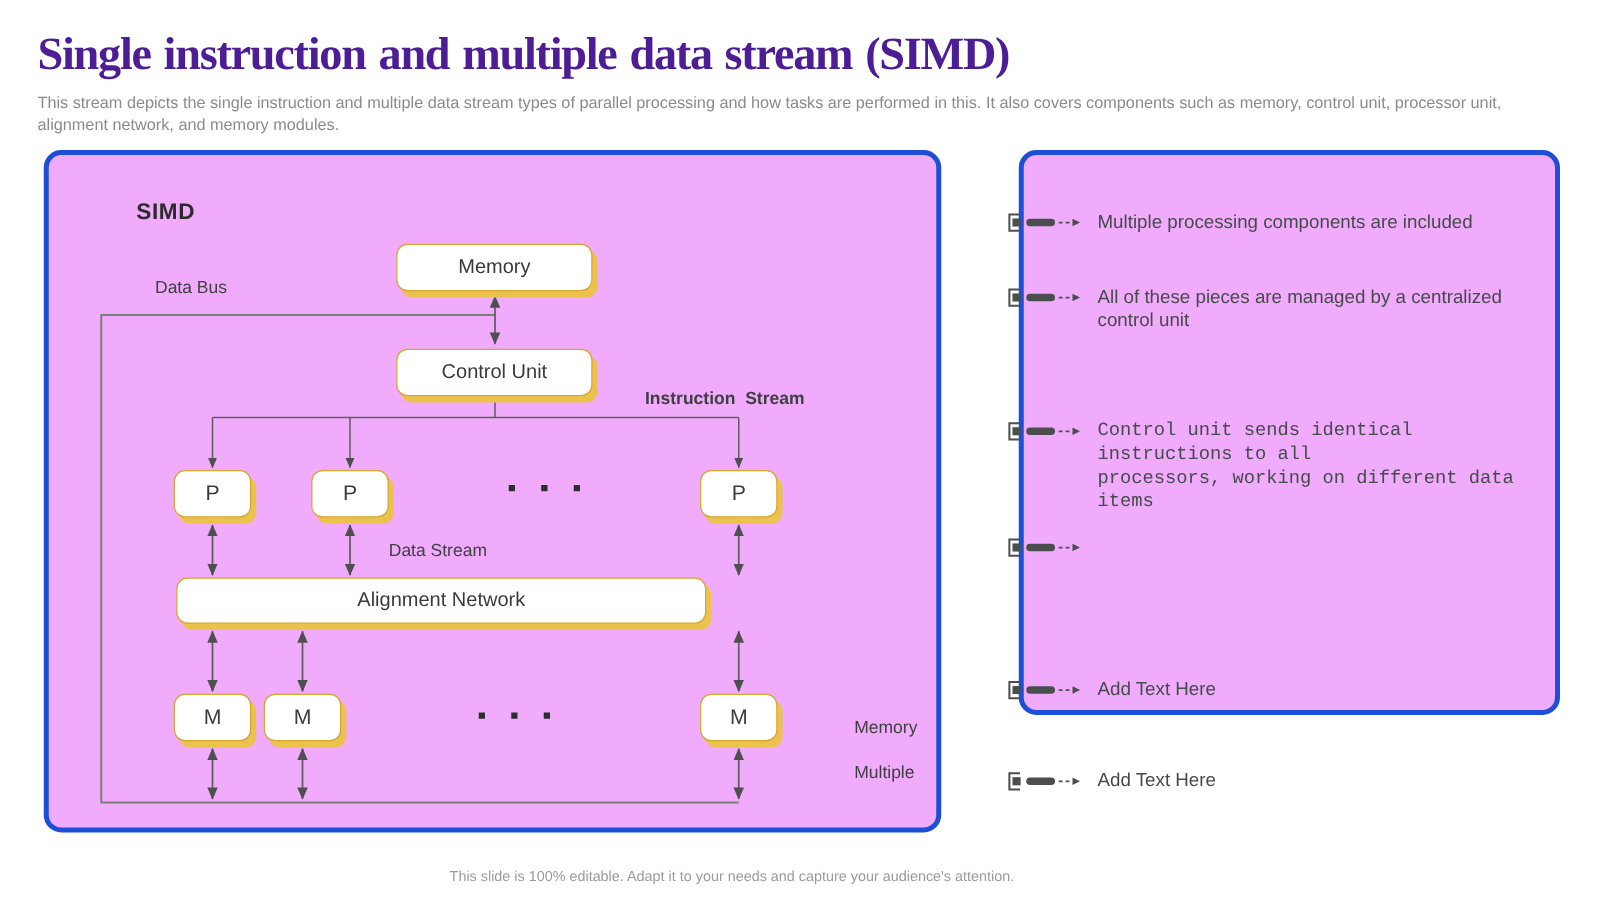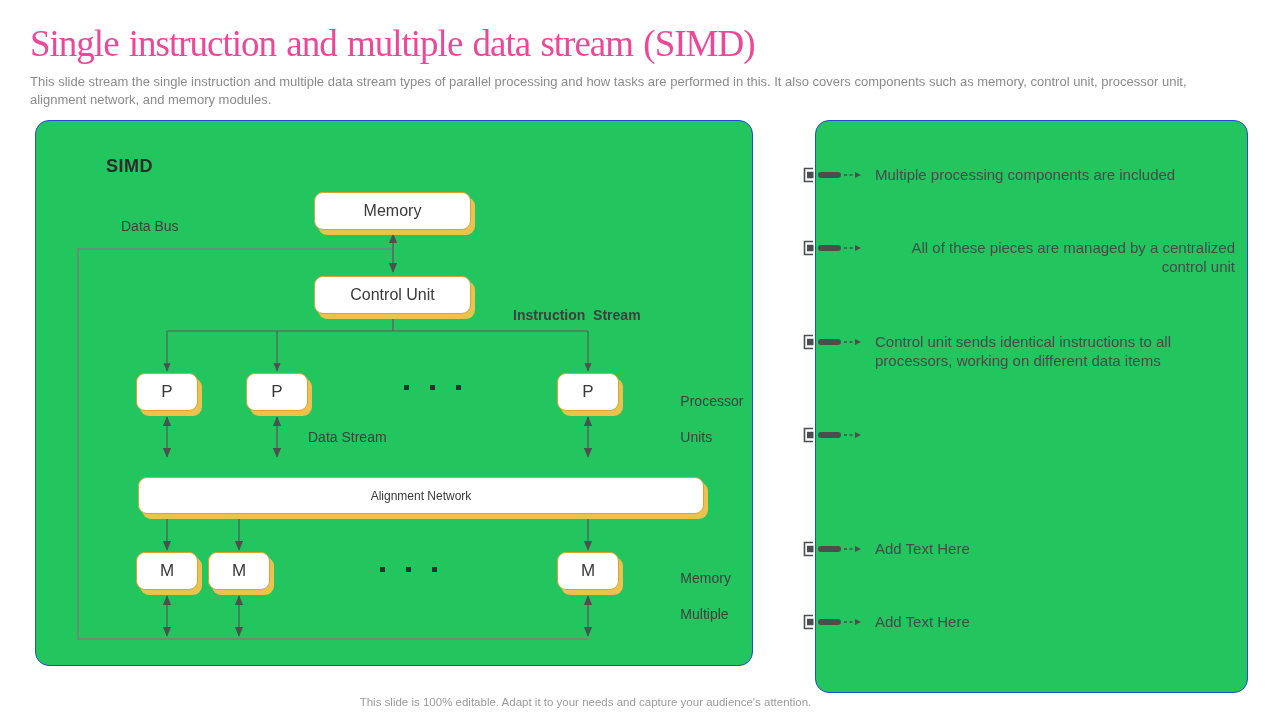--- a/index.html
+++ b/index.html
@@ -2,41 +2,41 @@
 <html><head>
 <meta charset="utf-8">
 <style>
   * { margin:0; padding:0; box-sizing:border-box; }
   html,body { width:1280px; height:720px; background:#ffffff; overflow:hidden;
               font-family:"Liberation Sans", sans-serif; }
   .slide { position:relative; width:1280px; height:720px; background:#fff; }
 
   
   .title { position:absolute; left:30px; top:22px; width:900px;
-           font-family:"Liberation Serif", serif; font-weight:normal;
-           font-size:37px; letter-spacing:-1px; word-spacing:2px; color:#ec4899; }
+           font-family:"Liberation Serif", serif; font-weight:bold;
+           font-size:37px; letter-spacing:-1px; word-spacing:2px; color:#4c1d95; }
   .subtitle { position:absolute; left:30px; top:73px; width:1210px;
               font-size:13px; line-height:18px; color:#8b8b8b; }
 
   
-  .panel { position:absolute; background:#22c55e; border:1px solid #1d4ed8; border-radius:14px; }
+  .panel { position:absolute; background:#f0abfc; border:4px solid #1d4ed8; border-radius:14px; }
   .panel-diagram { left:35px; top:120px; width:718px; height:546px; }
-  .panel-bullets { left:815px; top:120px; width:433px; height:573px; }
+  .panel-bullets { left:815px; top:120px; width:433px; height:452px; }
 
   
   .diagram-svg { position:absolute; left:0; top:0; width:718px; height:546px; }
   .simd-heading { position:absolute; left:70px; top:35px; font-size:18px; font-weight:bold;
                   letter-spacing:.5px; color:#2b2b2b; }
   .gold-box { position:absolute; background:#fff; border:1.5px solid #d8a62d; border-radius:9px;
               box-shadow:4px 5px 0 #ecc24e; display:flex; align-items:center; justify-content:center;
               font-size:16px; color:#3a3a3a; }
   .gold-box.small { font-size:17px; }
   .box-memory   { left:278px; top:71px;  width:157px; height:38px; }
   .box-cu       { left:278px; top:155px; width:157px; height:38px; }
-  .box-an       { left:102px; top:356px; width:566px; height:37px; font-size:12px; }
+  .box-an       { left:102px; top:338px; width:424px; height:37px; font-size:16px; }
   .box-p1 { left:100px; top:252px; width:62px; height:38px; }
   .box-p2 { left:210px; top:252px; width:62px; height:38px; }
   .box-p3 { left:521px; top:252px; width:62px; height:38px; }
   .box-m1 { left:100px; top:431px; width:62px; height:38px; }
   .box-m2 { left:172px; top:431px; width:62px; height:38px; }
   .box-m3 { left:521px; top:431px; width:62px; height:38px; }
 
   .dlabel { position:absolute; font-size:14px; color:#3f3f3f; white-space:pre; line-height:18px;margin-left:32px; }
   .lbl-databus    { left:53px;  top:96px; }
   .lbl-instream   { left:445px; top:185px;font-weight:bold; }
@@ -47,34 +47,34 @@
   .dots { position:absolute; display:flex; gap:21px; }
   .dots span { width:5px; height:5px; background:#2e2e2e; display:block; }
   .dots-p { left:368px; top:264px; }
   .dots-m { left:344px; top:446px; }
 
   
   .bullet-row { position:absolute; left:-13px; display:flex; align-items:flex-start; }
   .bullet-icon { flex:0 0 auto; margin-top:2px; }
   .bullet-text { margin-left:10px; width:360px; font-size:15px; line-height:19px;
                  color:#474a4b; white-space:pre-line; }
-  .row-1 { top:44px; }  .row-2 { top:117px;text-align:right; } .row-3 { top:211px; }
+  .row-1 { top:44px; }  .row-2 { top:104px; } .row-3 { top:211px;font-family:Liberation Mono, monospace; }
   .row-4 { top:304px; } .row-5 { top:418px; } .row-6 { top:491px; }
 
   
   .footer { position:absolute; left:0; top:696px; width:1171px; text-align:center;
             font-size:11.5px; color:#9b9b9b; }
 </style>
 </head>
 <body>
 
 <div class="slide">
 
   <h1 class="title">Single instruction and multiple data stream (SIMD)</h1>
-  <p class="subtitle">This slide stream the single instruction and multiple data stream types of parallel processing and how tasks are performed in this. It also covers components such as memory, control unit, processor unit, alignment network, and memory modules.</p>
+  <p class="subtitle">This stream depicts the single instruction and multiple data stream types of parallel processing and how tasks are performed in this. It also covers components such as memory, control unit, processor unit, alignment network, and memory modules.</p>
 
   <div class="panel panel-diagram">
 
     <svg class="diagram-svg" viewBox="0 0 718 546">
       <defs>
         <marker id="ah" orient="auto-start-reverse" markerWidth="9" markerHeight="8" refX="6.5" refY="3" markerUnits="strokeWidth">
           <path d="M0,0 L7,3 L0,6 Z" fill="#4f4f4f"></path>
         </marker>
       </defs>
 
@@ -111,24 +111,20 @@
     <div class="gold-box small box-p3">P</div>
 
     <div class="gold-box small box-m1">M</div>
     <div class="gold-box small box-m2">M</div>
     <div class="gold-box small box-m3">M</div>
 
     <div class="dlabel lbl-databus">Data Bus</div>
     <div class="dlabel lbl-instream">Instruction  Stream</div>
     <div class="dlabel lbl-datastream">Data Stream</div>
 
-    <div class="dlabel lbl-procunits">
-      <span>Processor</span><br>
-      <span>Units</span>
-    </div>
     <div class="dlabel lbl-memmods">
       <span>Memory</span><br>
       <span>Multiple</span>
     </div>
 
     <div class="dots dots-p">
         <span></span>
         <span></span>
         <span></span>
       </div>

